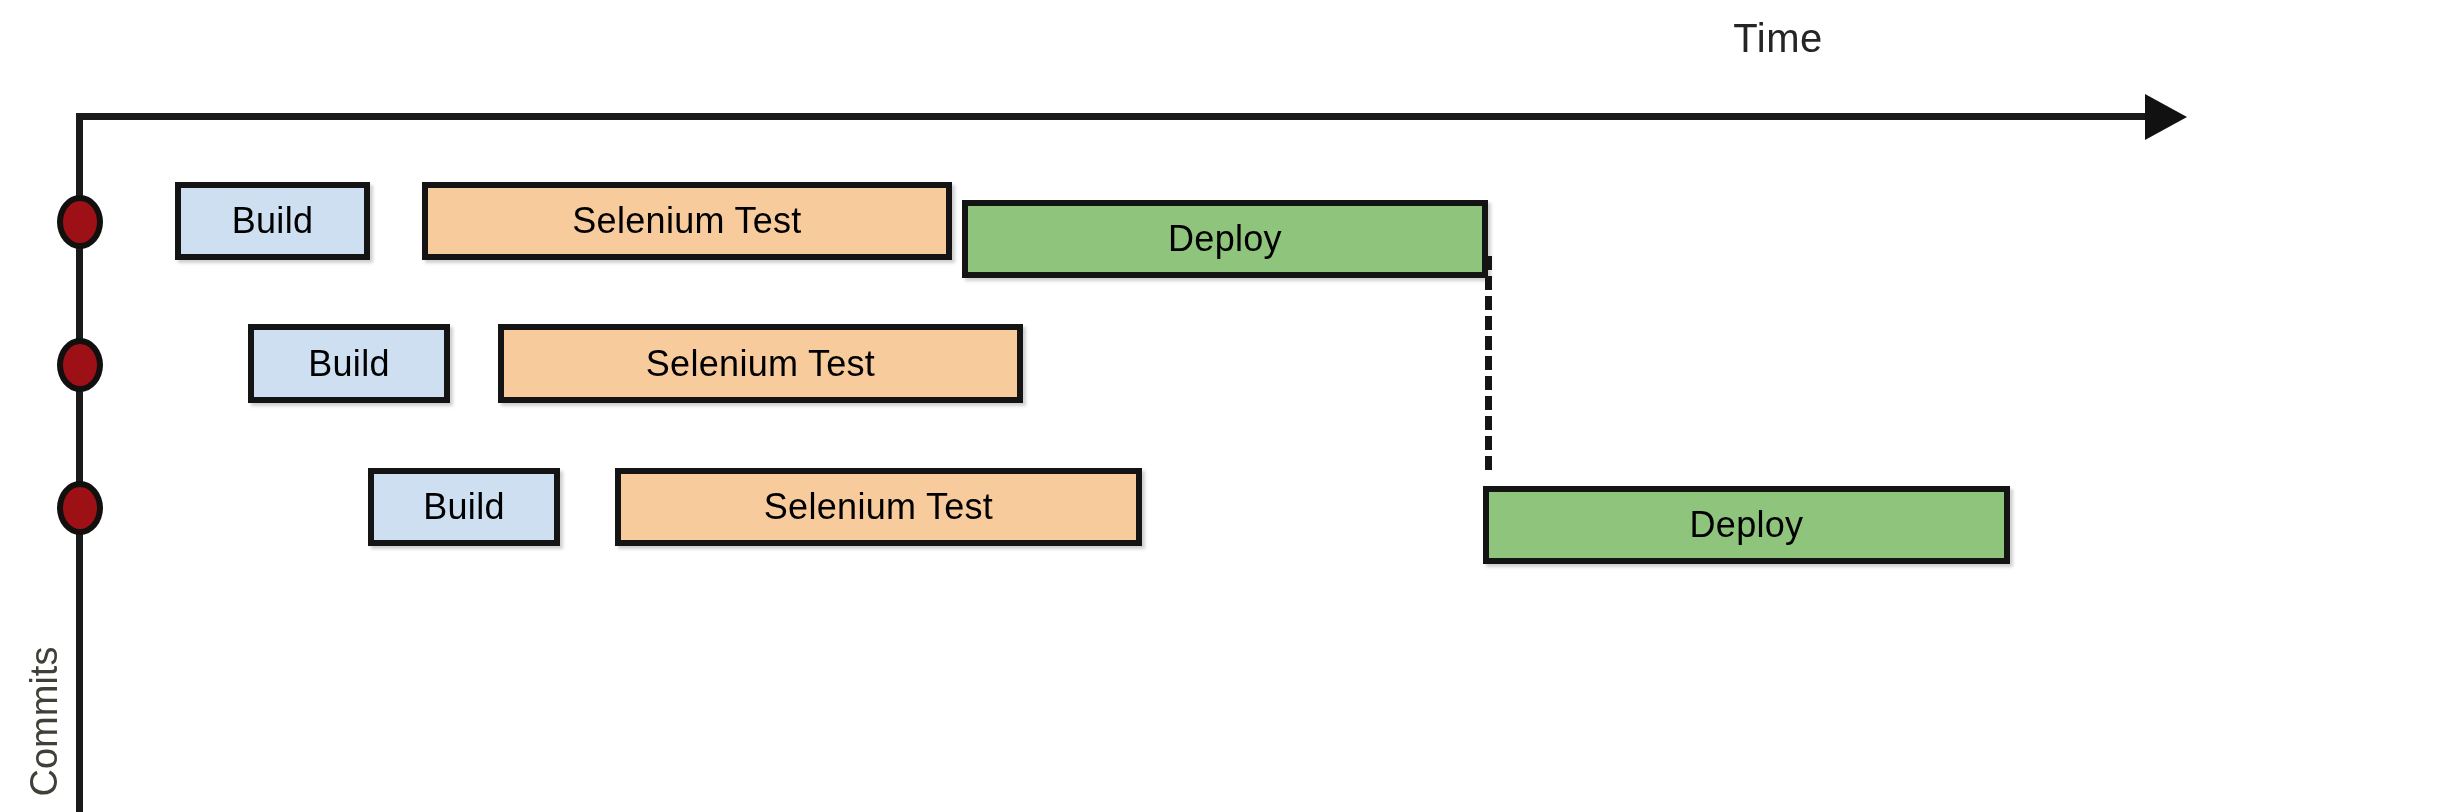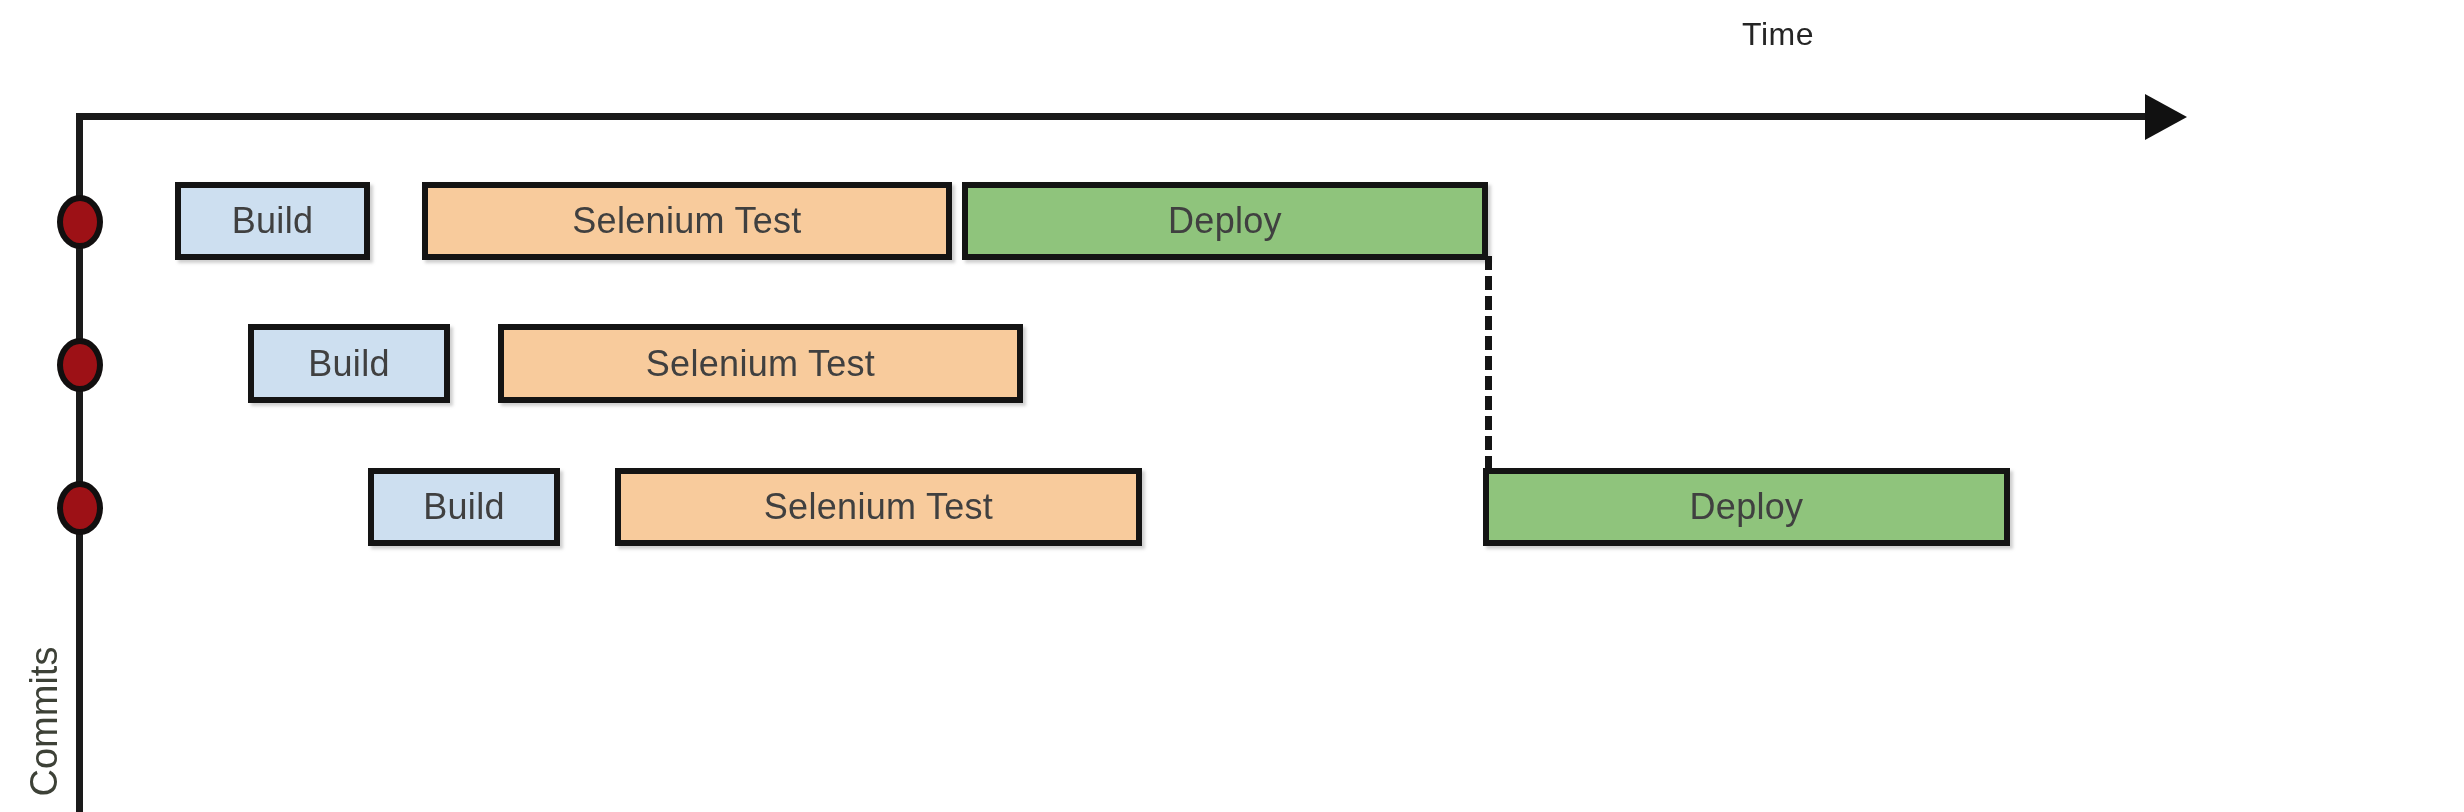--- a/index.html
+++ b/index.html
@@ -43,21 +43,21 @@
     border-top: 23px solid transparent;
     border-bottom: 23px solid transparent;
     border-left: 42px solid #111111;
   }
   .axis-label-time {
     position: absolute;
     left: 1696px;
     top: 16px;
     width: 164px;
     text-align: center;
-    font-size: 32px;
+    font-size: 40px;
     color: #252525;
     letter-spacing: 0.5px;
     white-space: nowrap;
   }
   .axis-label-commits {
     position: absolute;
     left: -46px;
     top: 700px;
     width: 180px;
     text-align: center;
@@ -79,28 +79,28 @@
   }
   
   .stage-bar {
     position: absolute;
     box-sizing: border-box;
     border: 6px solid #141414;
     display: flex;
     align-items: center;
     justify-content: center;
     font-size: 36px;
-    color: #404040;
+    color: #000000;
     box-shadow: 3px 3px 3px rgba(150,150,150,0.45);
     white-space: nowrap;
     letter-spacing: 0.3px;
   }
   .stage-build   { background: #cddff0; }
   .stage-test    { background: #f8cb9c; margin-left: 20px; }
-  .stage-deploy  { background: #8fc47c; }
+  .stage-deploy  { background: #8fc47c; margin-top: 18px; }
 
   
   .dashed-connector {
     position: absolute;
     width: 0;
     border-left: 7px dashed #141414;
     box-sizing: border-box;
   }
 </style>
 </head>

